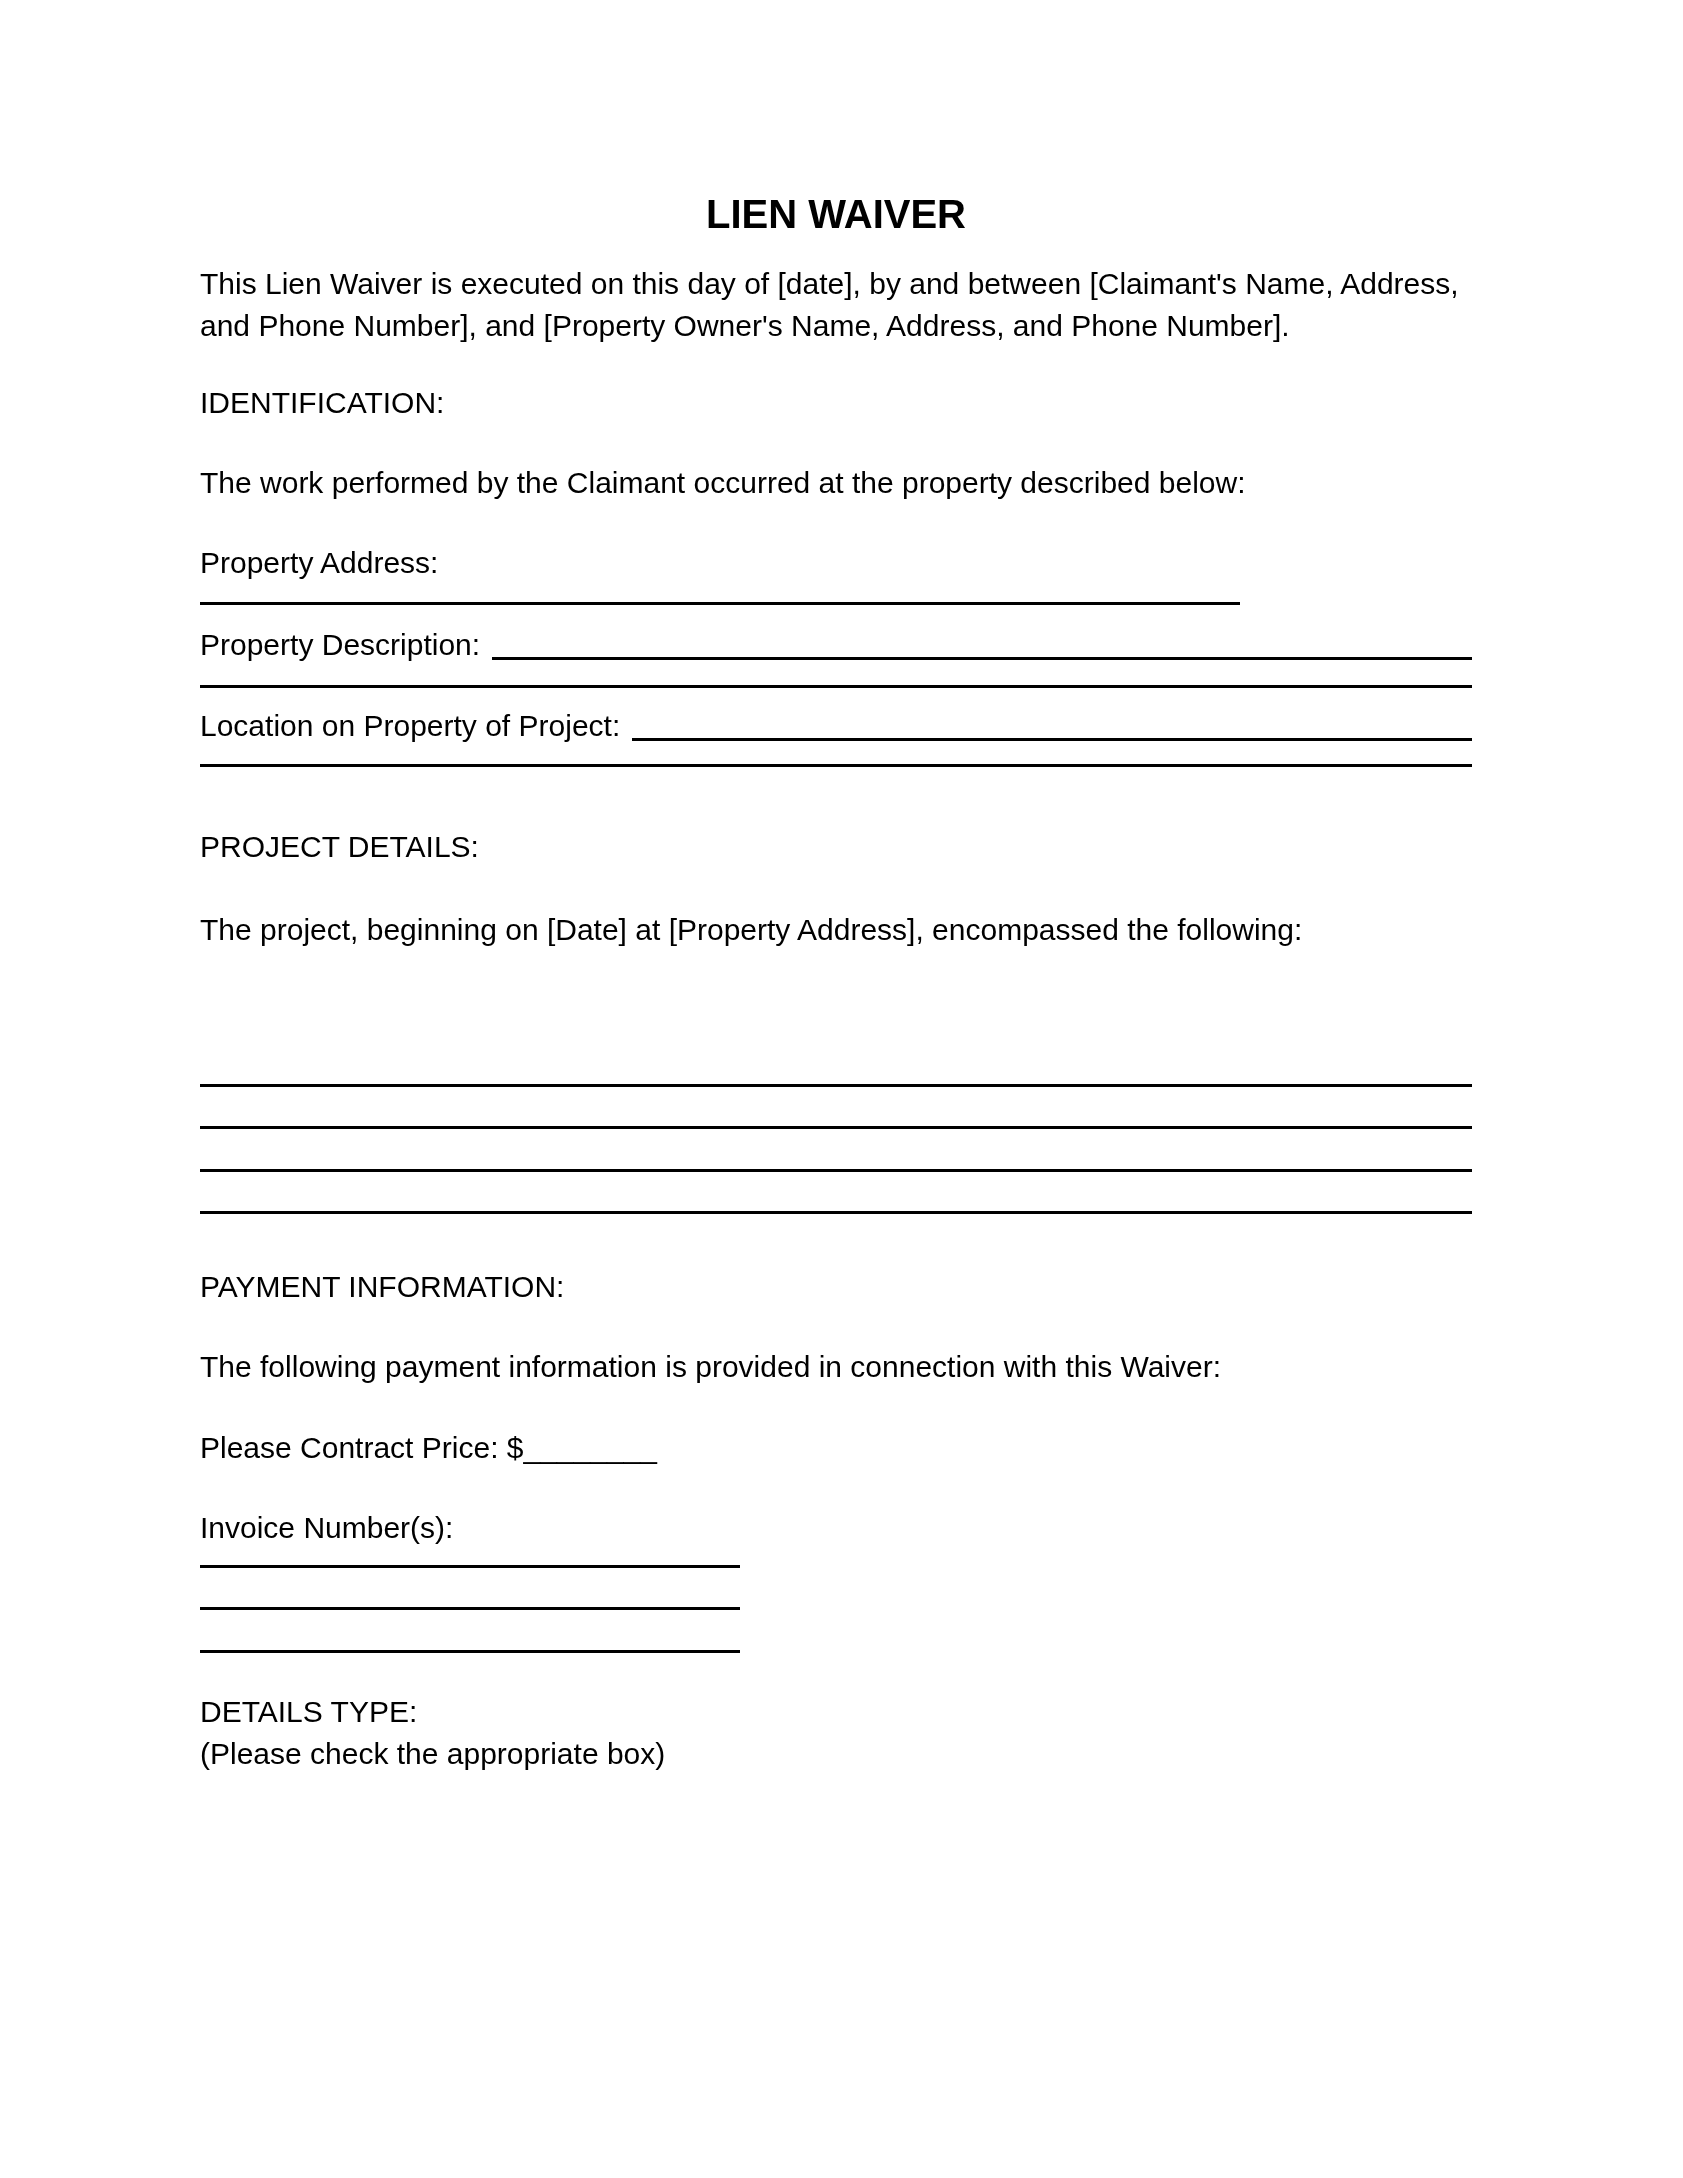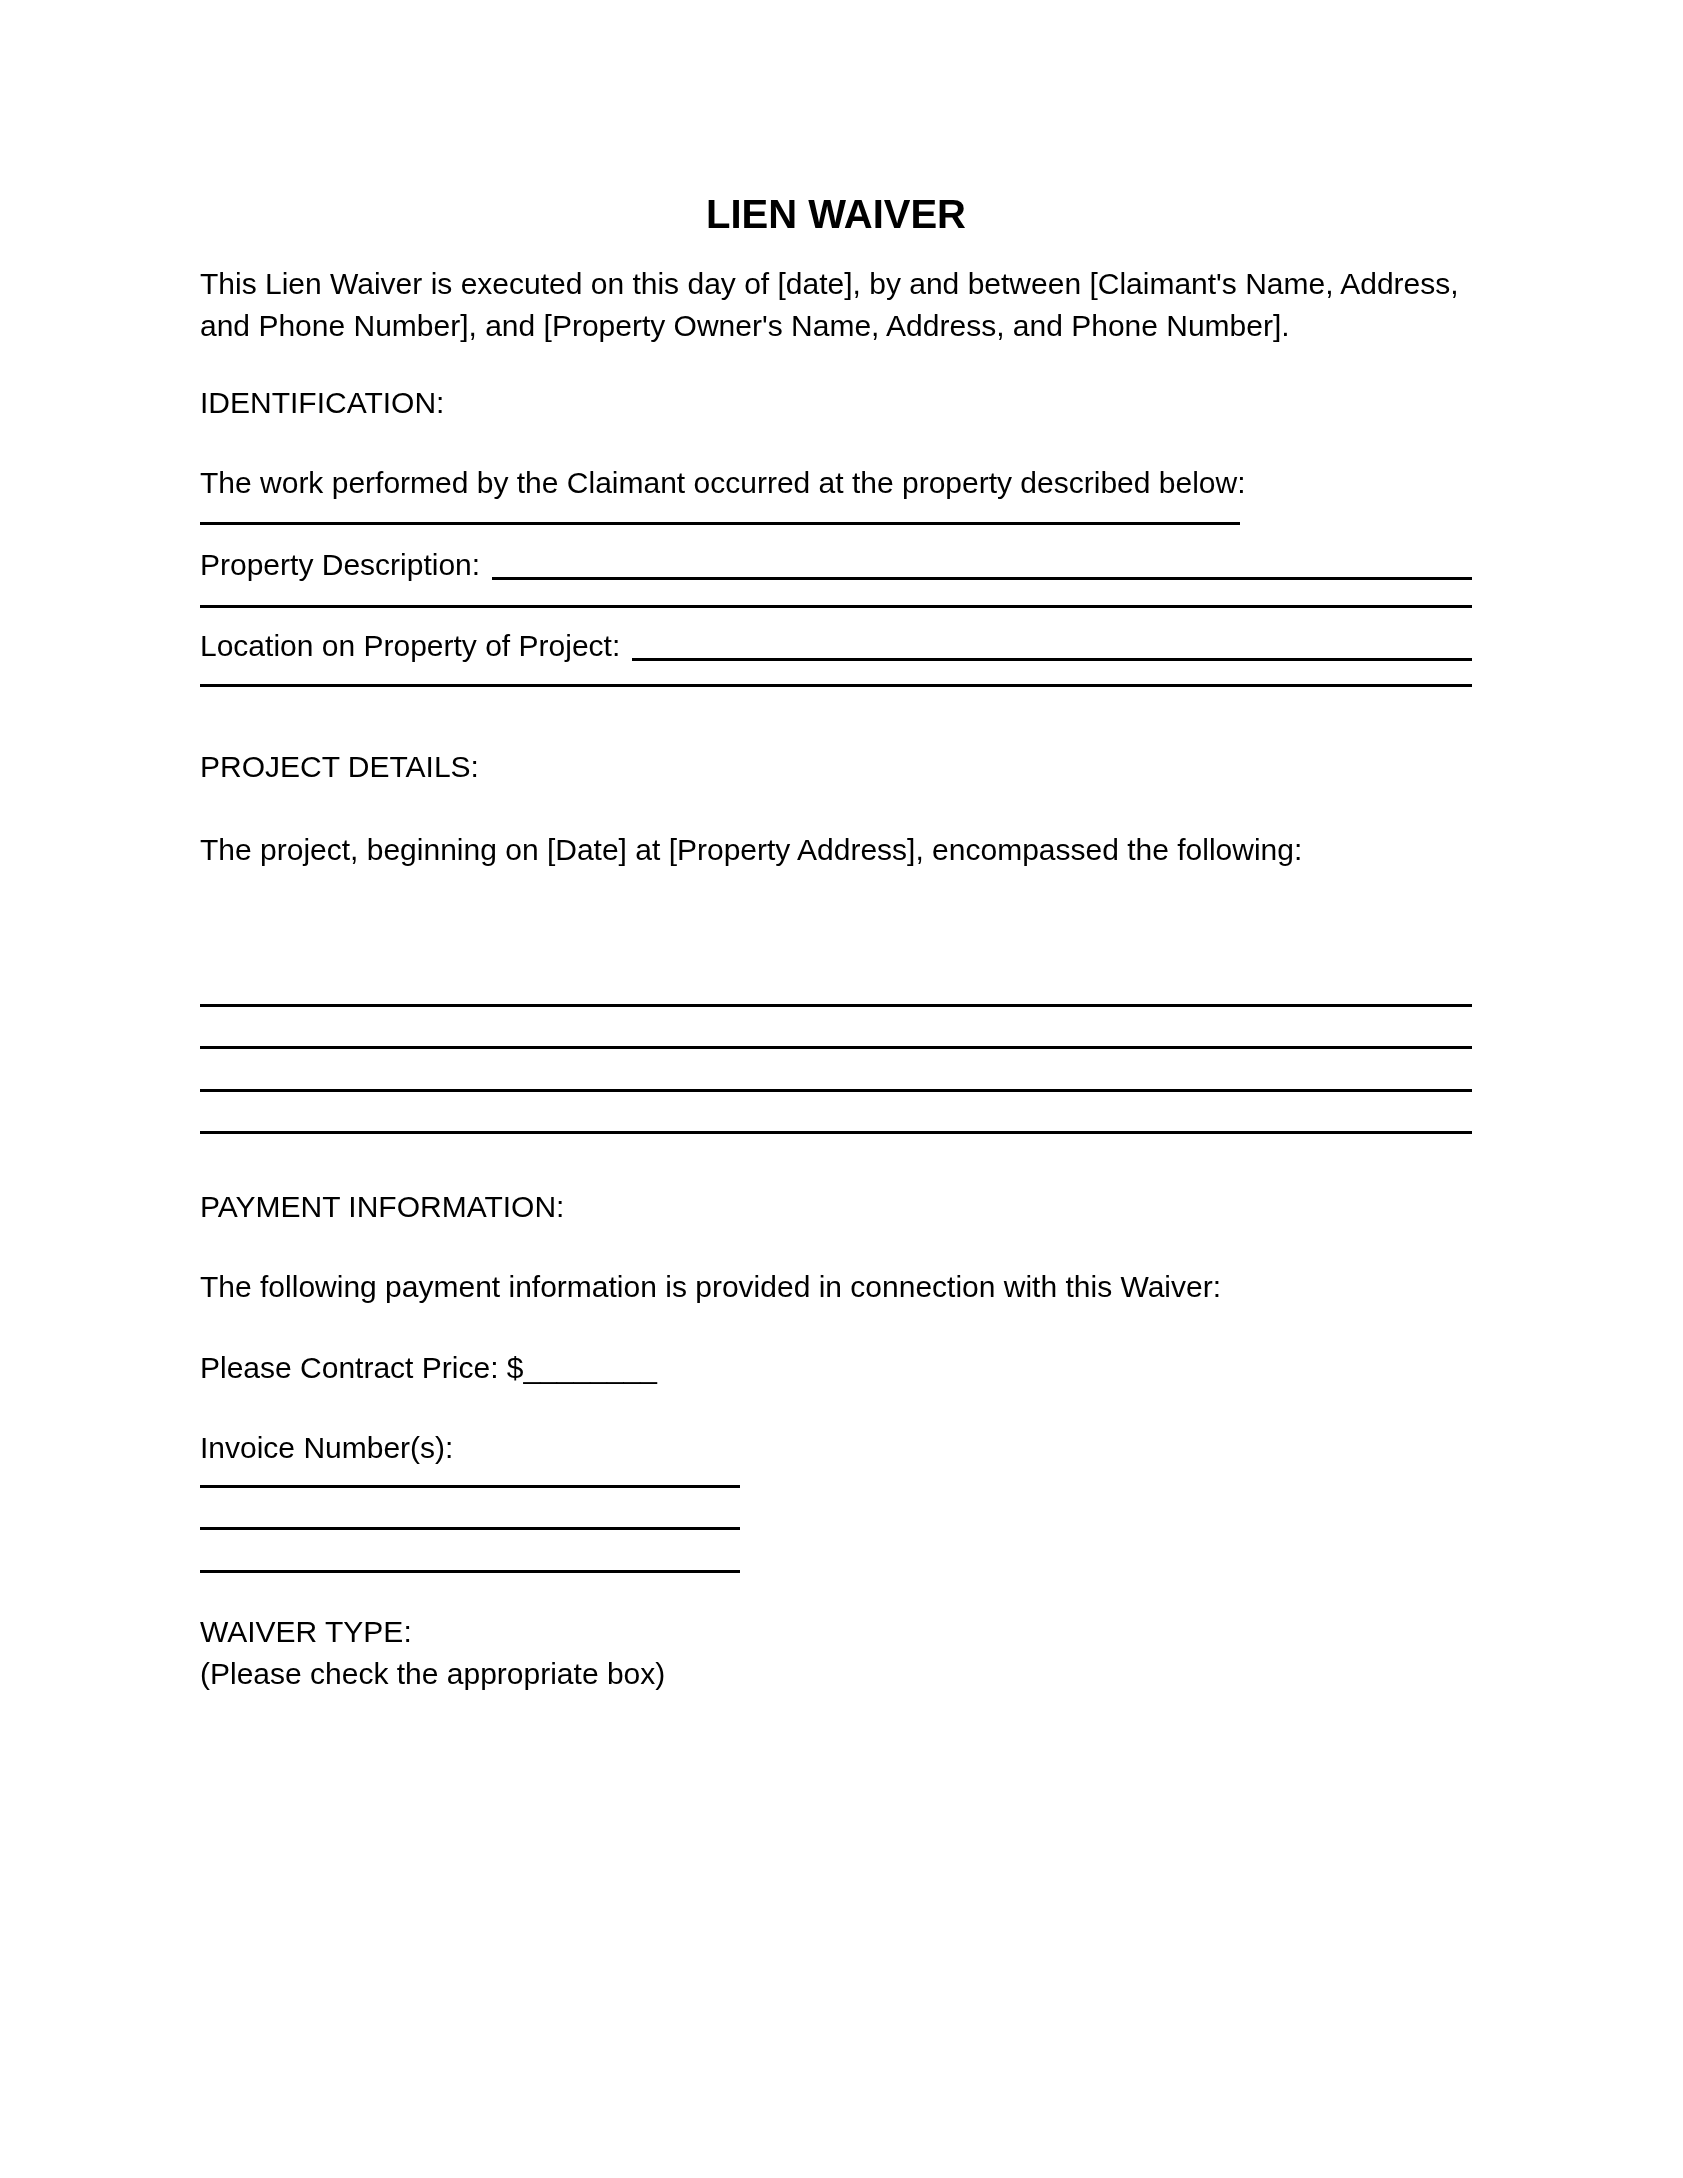--- a/index.html
+++ b/index.html
@@ -55,20 +55,21 @@
 <div class="page">
 
   <h1 class="title">LIEN WAIVER</h1>
 
   <p class="mt25">This Lien Waiver is executed on this day of [date], by and between [Claimant's Name, Address, and Phone Number], and [Property Owner's Name, Address, and Phone Number].</p>
 
   <h2 class="mt35">IDENTIFICATION:</h2>
 
   <p class="mt38">The work performed by the Claimant occurred at the property described below:</p>
 
+  <p class="mt38">Property Address:</p>
 
   <div class="rule rule-addr mt18"></div>
 
   <div class="underline-row mt19">
     <span class="lbl">Property Description:</span>
     <span class="fill"></span>
   </div>
 
   <div class="rule rule-full mt19"></div>
 
@@ -95,18 +96,18 @@
   <p class="mt39">Please Contract Price: $________</p>
 
 
   <p class="mt38">Invoice Number(s):</p>
 
   <div class="rule rule-short mt16"></div>
   <div class="rule rule-short mt39"></div>
   <div class="rule rule-short mt40"></div>
 
 
-  <h2 class="mt38">WAIVER TYPE:</h2>
+  <h2 class="mt38">DETAILS TYPE:</h2>
 
   <p class="mt0">(Please check the appropriate box)</p>
 
 </div>
 
 
 </body></html>

